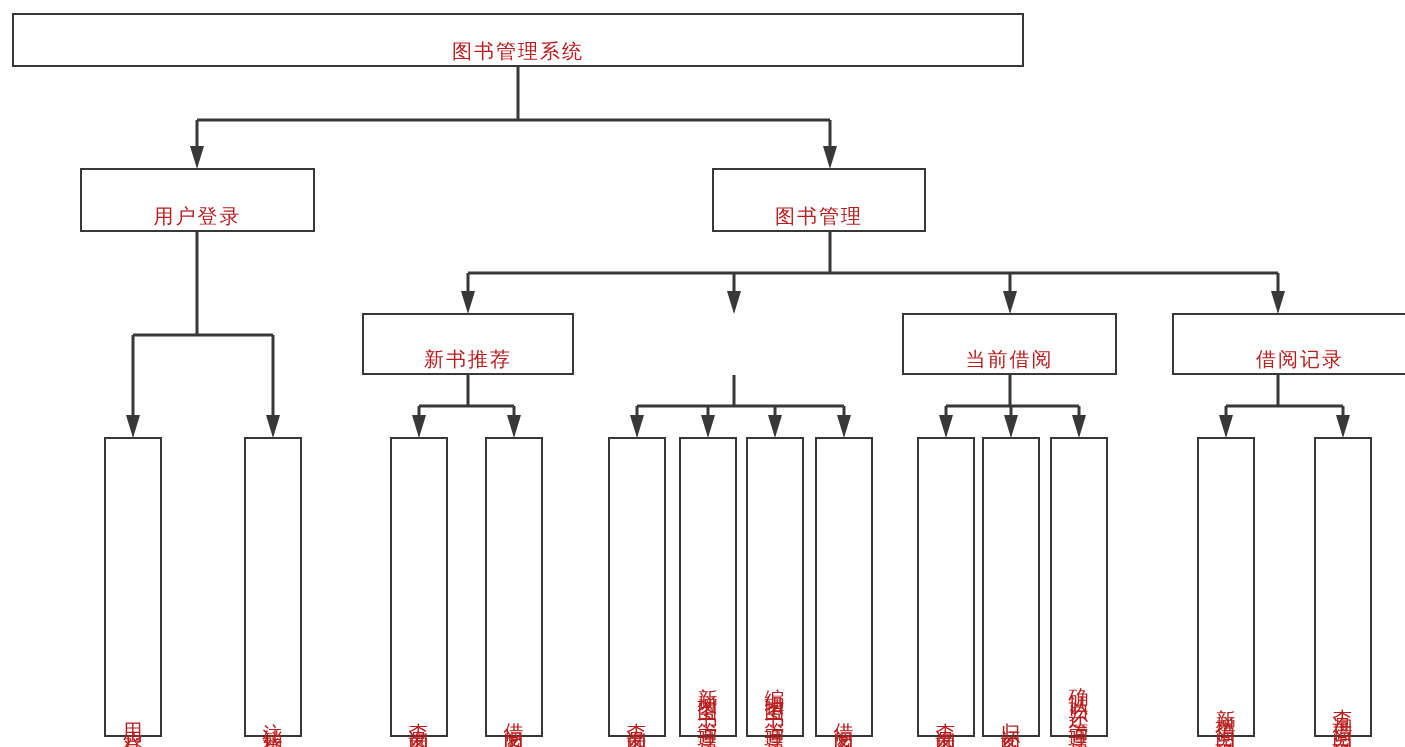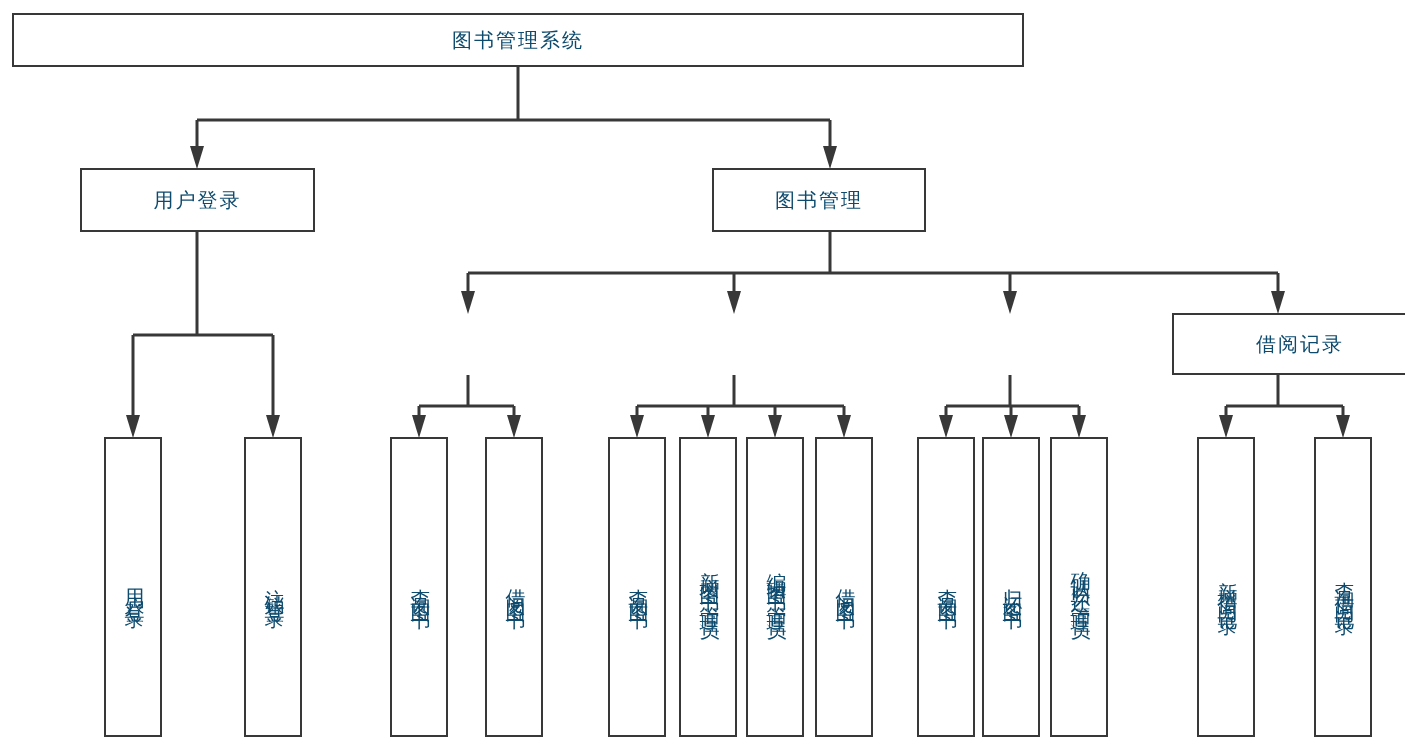--- a/index.html
+++ b/index.html
@@ -17,24 +17,23 @@
   svg.connectors {
     position: absolute; left: 0; top: 0;
     width: 1405px; height: 747px;
   }
   .box {
     position: absolute;
     background: #ffffff;
     border: 2.5px solid #383838;
     box-sizing: border-box;
     display: flex;
-    align-items: center;
+    align-items: flex-end;
     justify-content: center;
-    color: #0c4a6e;
-    font-family: Liberation Mono, monospace;
+    color: #b91c1c;
   }
   .hbox span {
     font-size: 20px;
     letter-spacing: 2px;
     white-space: nowrap;
   }
   .vbox span {
     writing-mode: vertical-rl;
     font-size: 20px;
     letter-spacing: 7px;
@@ -121,20 +120,26 @@
     <span>图书管理系统</span>
   </div>
 
   <div class="box hbox n-login">
     <span>用户登录</span>
   </div>
   <div class="box hbox n-mgmt">
     <span>图书管理</span>
   </div>
 
+  <div class="box hbox n-recommend">
+    <span>新书推荐</span>
+  </div>
+  <div class="box hbox n-current">
+    <span>当前借阅</span>
+  </div>
   <div class="box hbox n-records">
     <span>借阅记录</span>
   </div>
 
   <div class="box vbox v-a1">
     <span>用户登录</span>
   </div>
   <div class="box vbox v-a2">
     <span>注销登录</span>
   </div>

